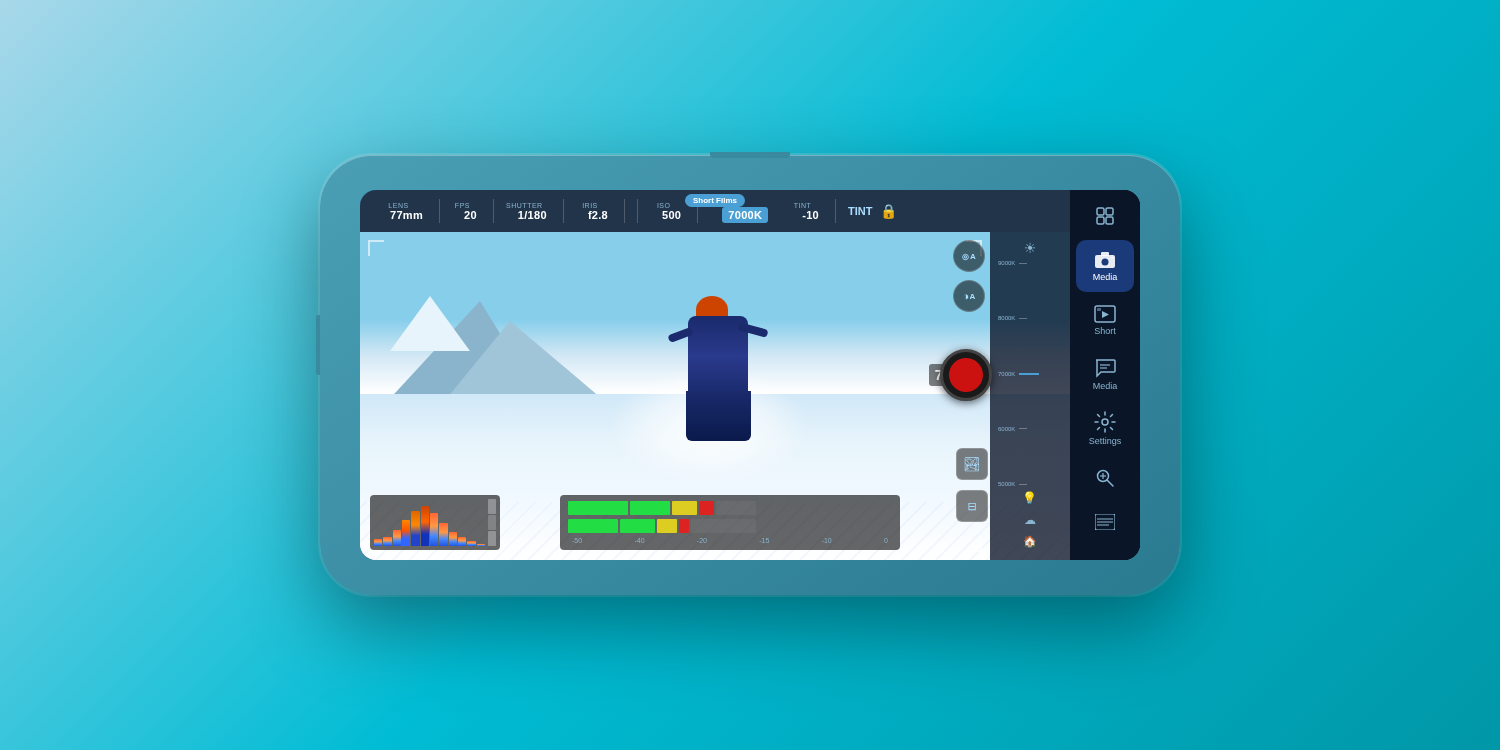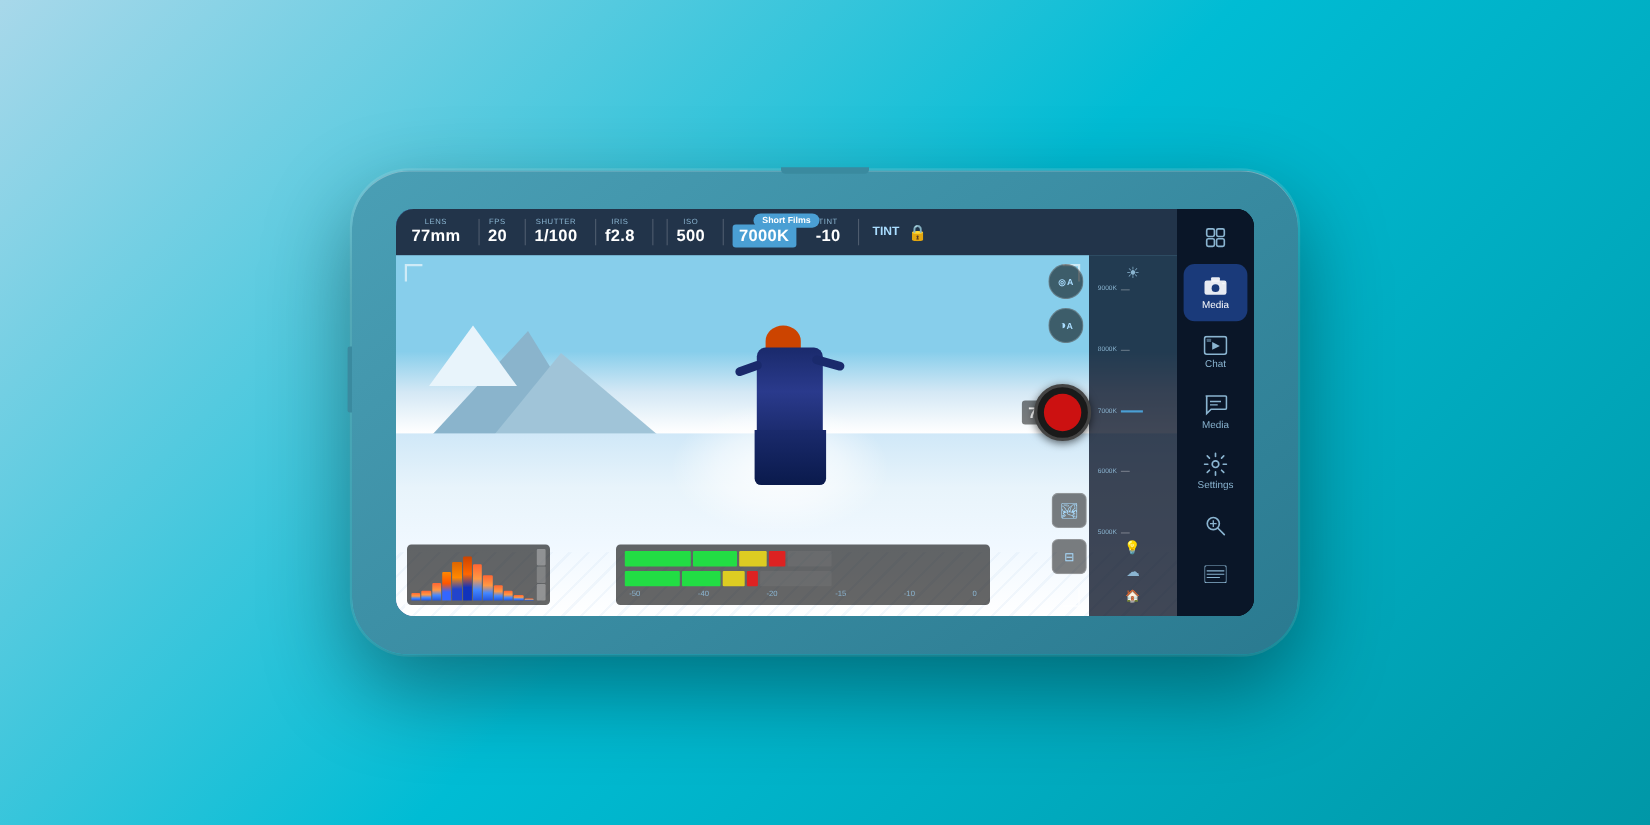--- a/index.html
+++ b/index.html
@@ -231,24 +231,25 @@
     }
 
     .hud-label {
       font-size: 7px;
       color: #8ab4d0;
       text-transform: uppercase;
       letter-spacing: 0.5px;
     }
 
     .hud-value {
-      font-size: 15px;
+      font-size: 11px;
       font-weight: 600;
       color: #ffffff;
       letter-spacing: 0.3px;
+      margin-left: 16px;
     }
 
     .hud-divider {
       width: 1px;
       height: 24px;
       background: rgba(255,255,255,0.2);
       margin: 0 4px;
     }
 
     .hud-timecode {
@@ -506,21 +507,21 @@
           <span class="hud-value">77mm</span>
         </div>
         <div class="hud-divider"></div>
         <div class="hud-param">
           <span class="hud-label">FPS</span>
           <span class="hud-value">20</span>
         </div>
         <div class="hud-divider"></div>
         <div class="hud-param">
           <span class="hud-label">SHUTTER</span>
-          <span class="hud-value">1/100</span>
+          <span class="hud-value">1/180</span>
         </div>
         <div class="hud-divider"></div>
         <div class="hud-param">
           <span class="hud-label">IRIS</span>
           <span class="hud-value">f2.8</span>
         </div>
         <div class="hud-divider"></div>
 
         <div class="hud-divider"></div>
         <div class="hud-param">
@@ -682,21 +683,21 @@
         </svg>
         <span class="sidebar-label">Media</span>
       </div>
 
       <div class="sidebar-btn">
         <svg width="22" height="18" viewBox="0 0 22 18" fill="none">
           <rect x="1" y="1" width="20" height="16" rx="2" stroke="#8ab4d0" stroke-width="1.5"></rect>
           <path d="M8 6l7 3.5-7 3.5V6z" fill="#8ab4d0"></path>
           <rect x="3" y="3" width="4" height="3" rx="0.5" fill="#8ab4d0" opacity="0.5"></rect>
         </svg>
-        <span class="sidebar-label">Chat</span>
+        <span class="sidebar-label">Short</span>
       </div>
 
       <div class="sidebar-btn">
         <svg width="22" height="20" viewBox="0 0 22 20" fill="none">
           <path d="M2 2h18a1 1 0 011 1v10a1 1 0 01-1 1H7l-4 4V3a1 1 0 011-1z" stroke="#8ab4d0" stroke-width="1.5" fill="none"></path>
           <line x1="6" y1="7" x2="16" y2="7" stroke="#8ab4d0" stroke-width="1.2"></line>
           <line x1="6" y1="10" x2="13" y2="10" stroke="#8ab4d0" stroke-width="1.2"></line>
         </svg>
         <span class="sidebar-label">Media</span>
       </div>

